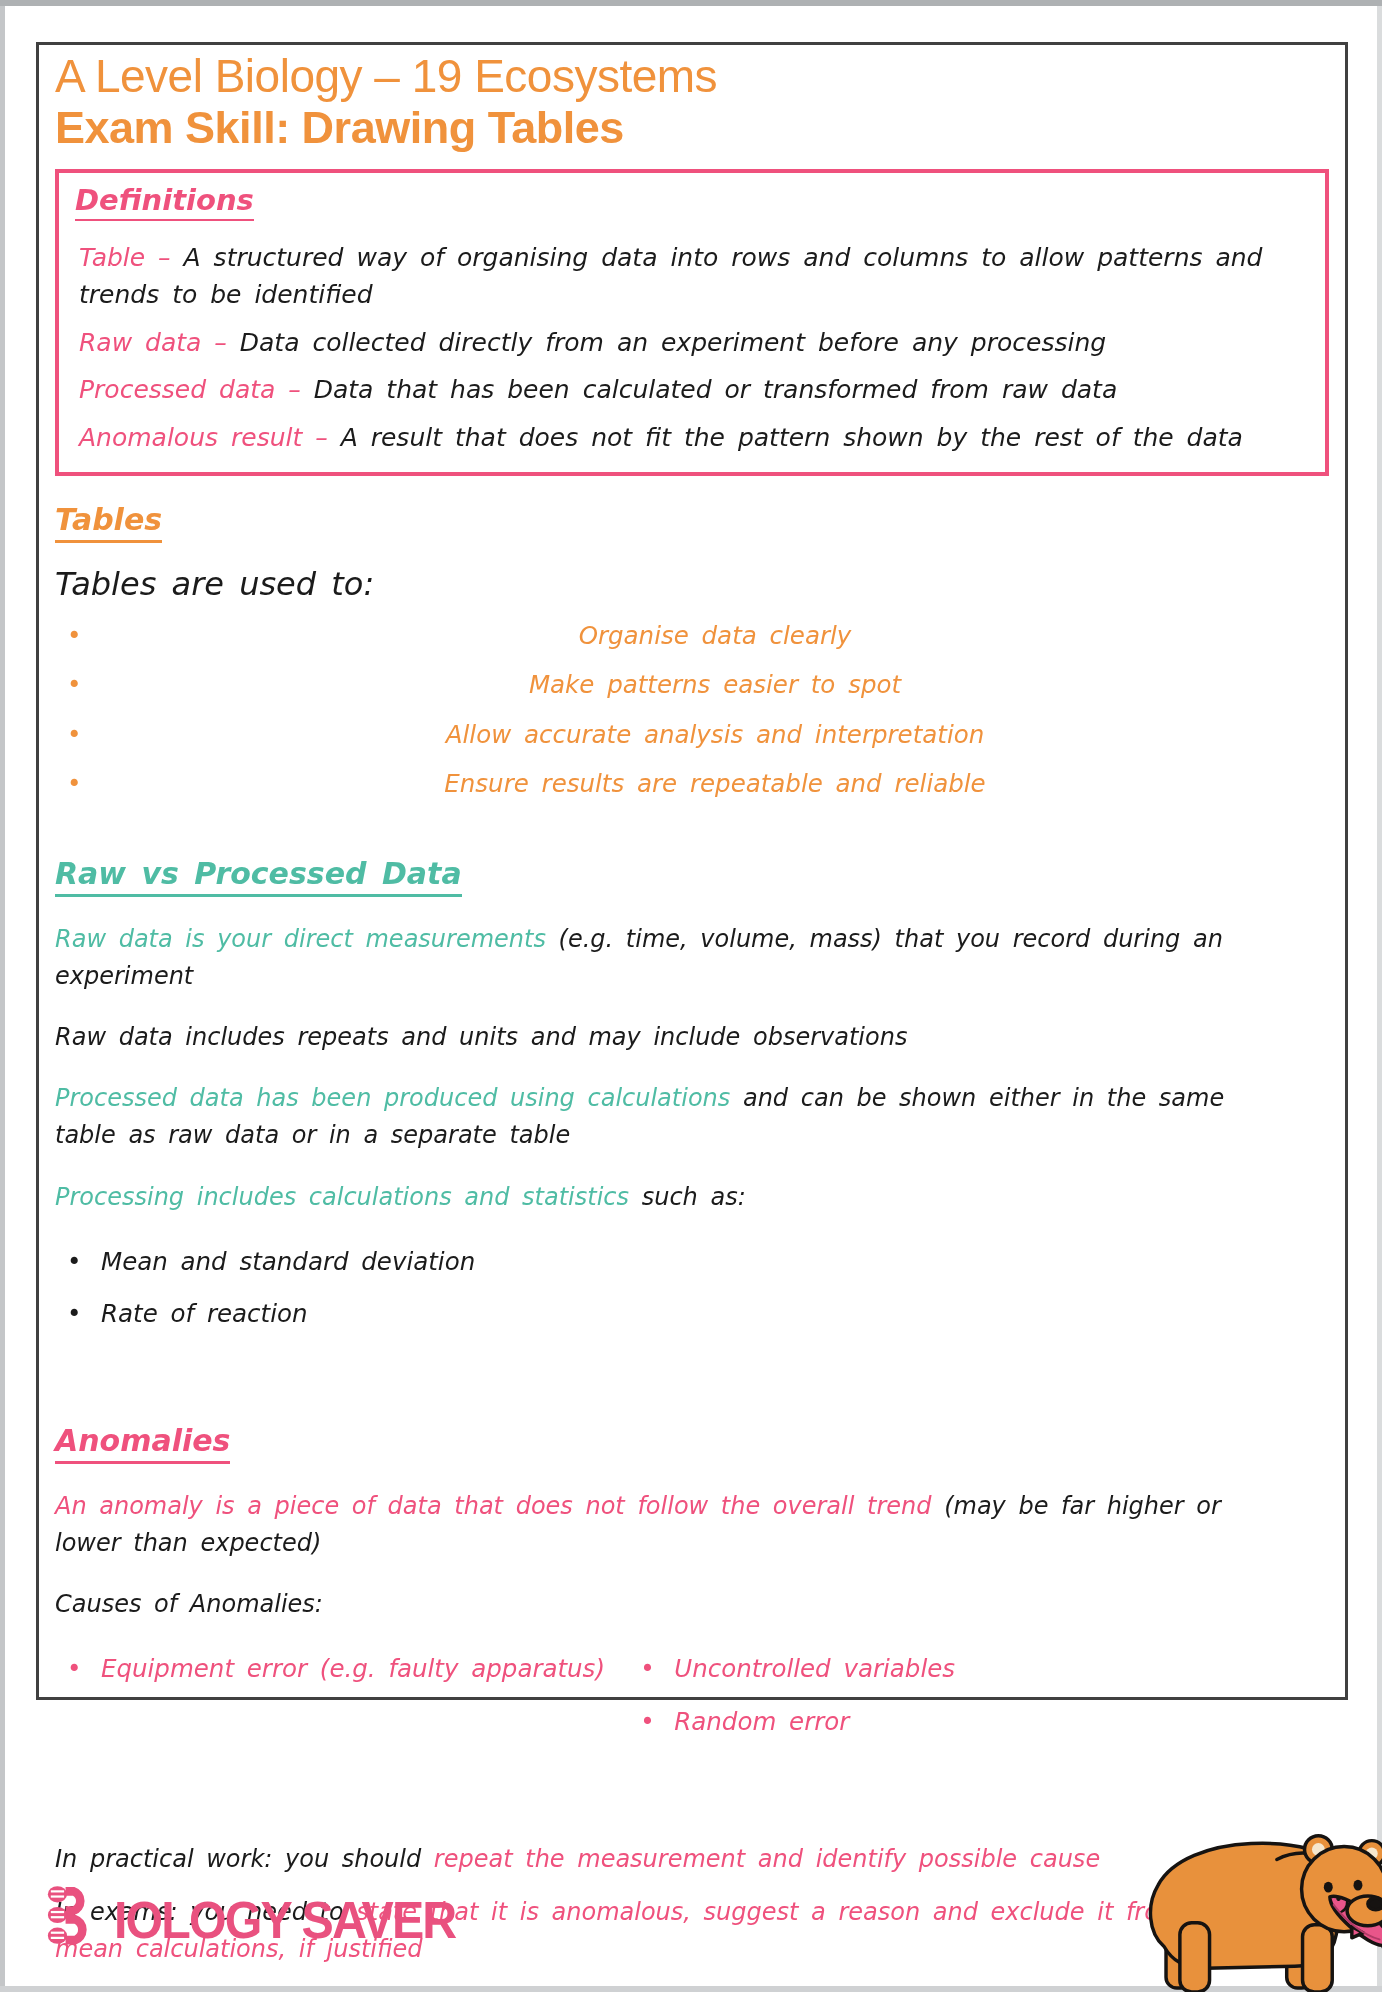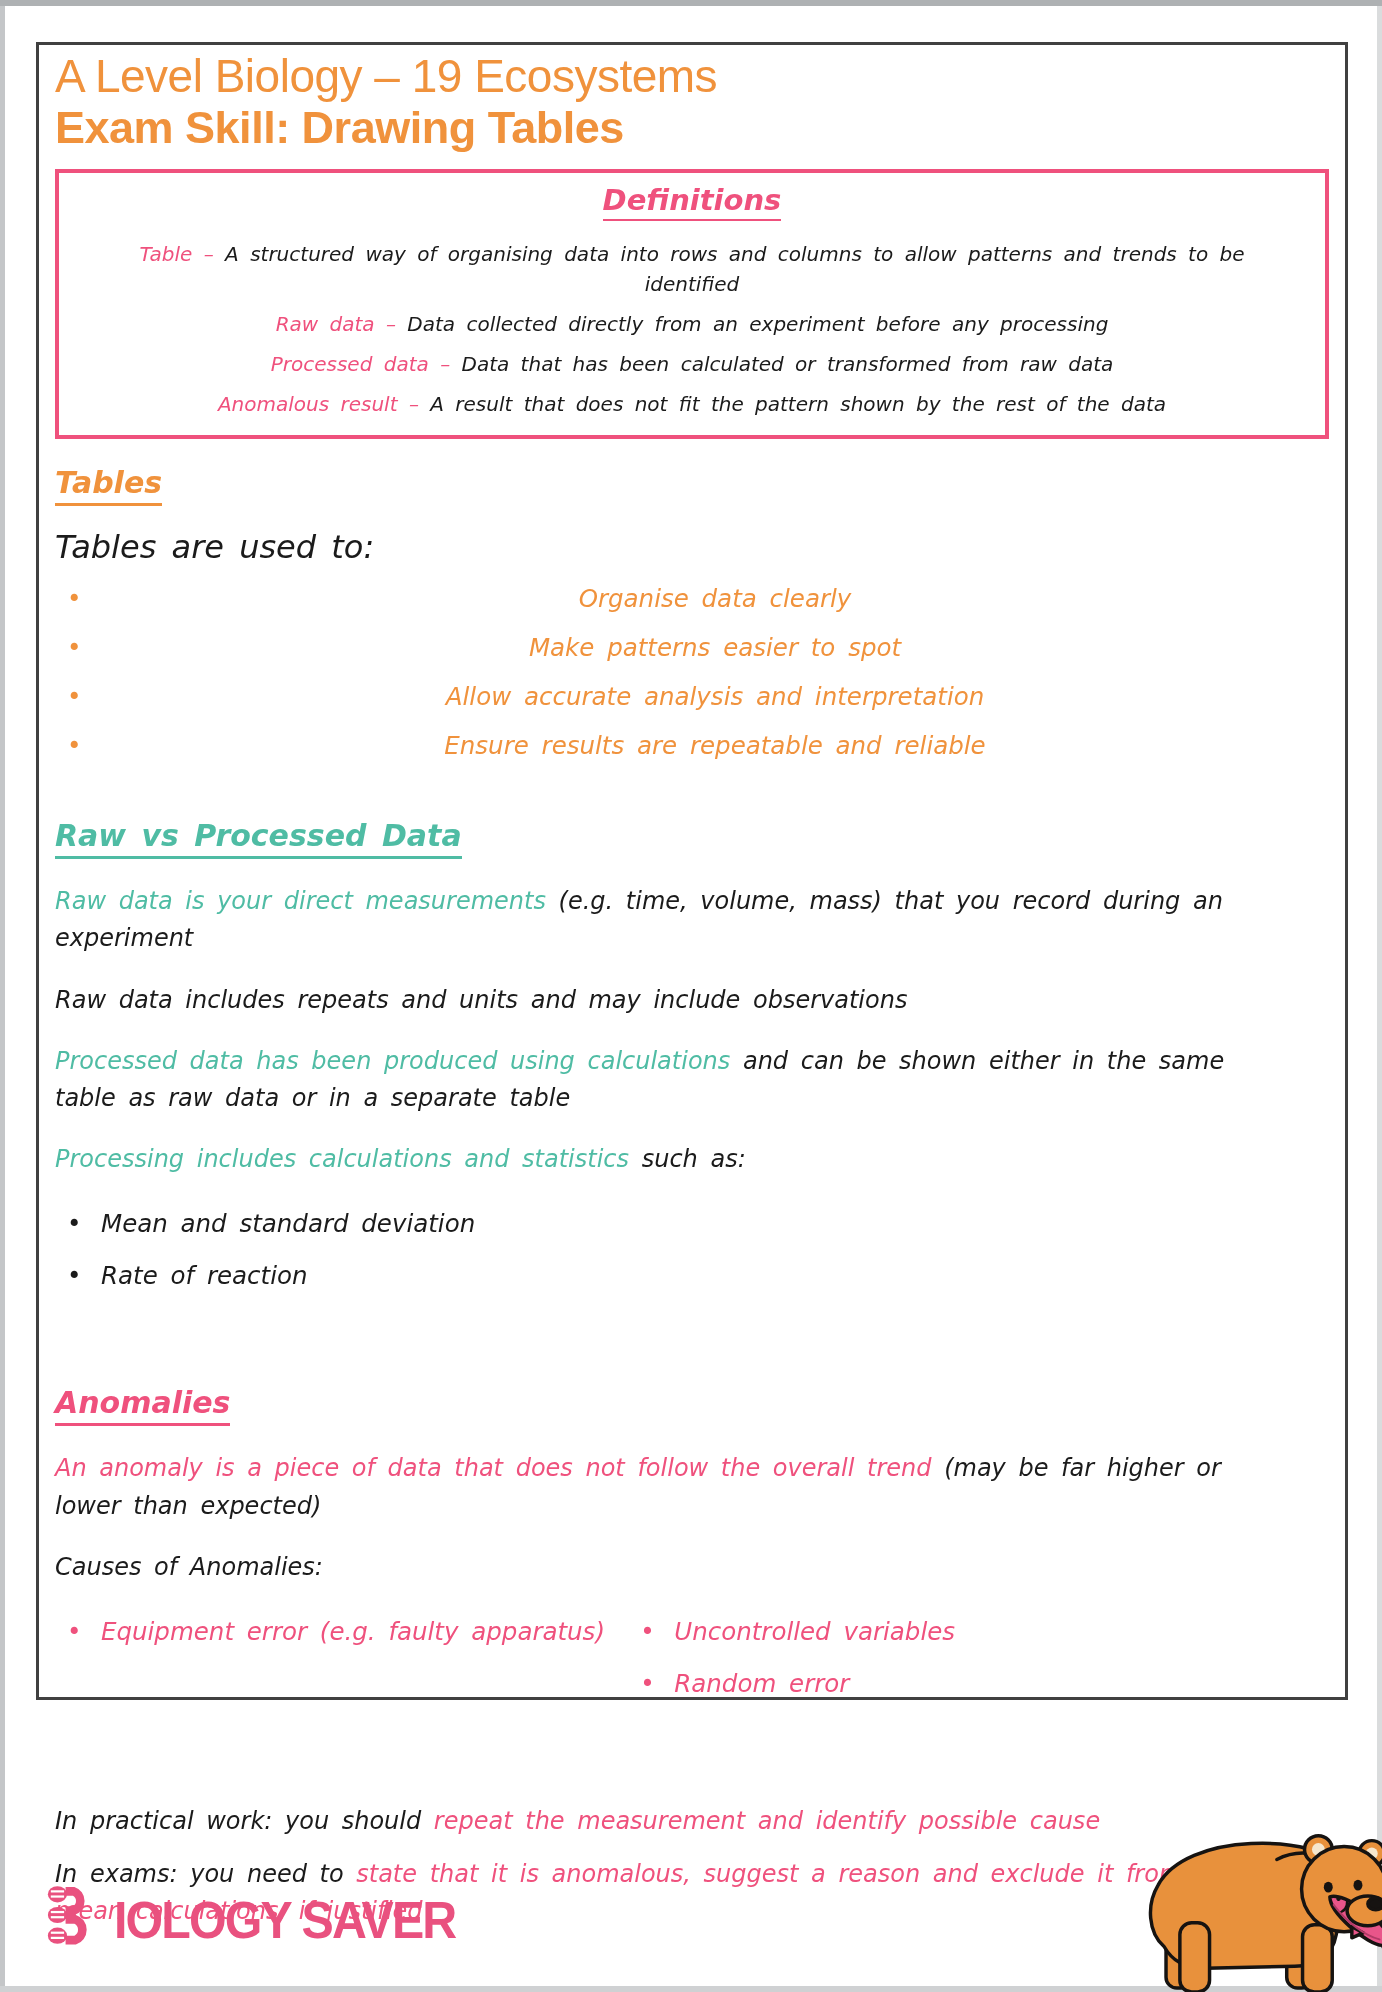--- a/index.html
+++ b/index.html
@@ -26,24 +26,24 @@
   .t-black{color:#1b1b1b;}
 
   h1{margin:2px 0 0;font-size:46px;font-weight:400;letter-spacing:-0.5px;line-height:1.12;}
   h2{margin:0;font-size:45px;font-weight:700;letter-spacing:-0.5px;line-height:1.12;}
 
   
   .hw{font-family:"DejaVu Sans","Liberation Sans",sans-serif;font-style:italic;
       font-weight:500;word-spacing:5px;}
   .hw-b{font-weight:600;}
 
-  .def-box{margin-top:16px;border:4px solid #EF517D;padding:4px 16px 16px;text-align:center;}
+  .def-box{margin-top:16px;border:4px solid #EF517D;padding:4px 16px 16px;}
   .def-heading{display:inline-block;font-size:29px;margin:6px 0 8px;
       border-bottom:2.5px solid #EF517D;padding-bottom:2px;}
-  .def-item{font-size:20px;line-height:1.5;margin:10px 12px 0;}
+  .def-item{font-size:25px;line-height:1.5;margin:10px 4px 0;}
 
   .sec-heading{display:inline-block;font-size:30px;border-bottom:3px solid currentColor;
       padding-bottom:3px;margin:0;}
   .sec{margin-top:26px;}
   .sec.gap-lg{margin-top:56px;}
   .sec.gap-xl{margin-top:74px;}
 
   .body-p{font-size:24px;line-height:1.55;margin:24px 0 0;max-width:1240px;}
   .intro{font-size:32px;margin:22px 0 0;}
 

